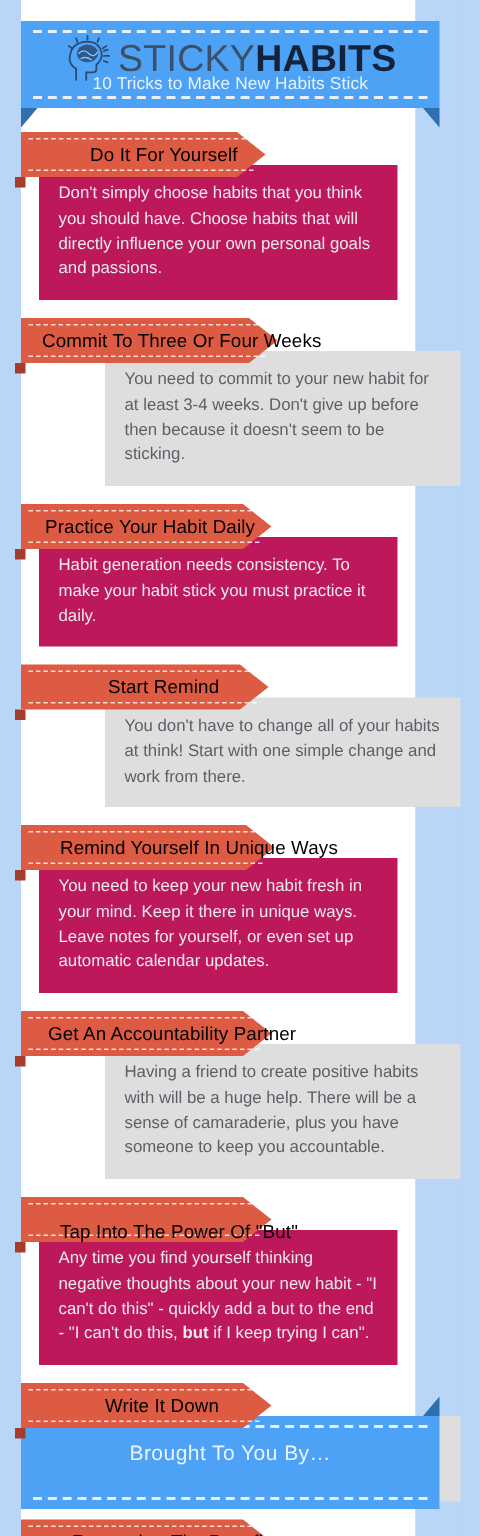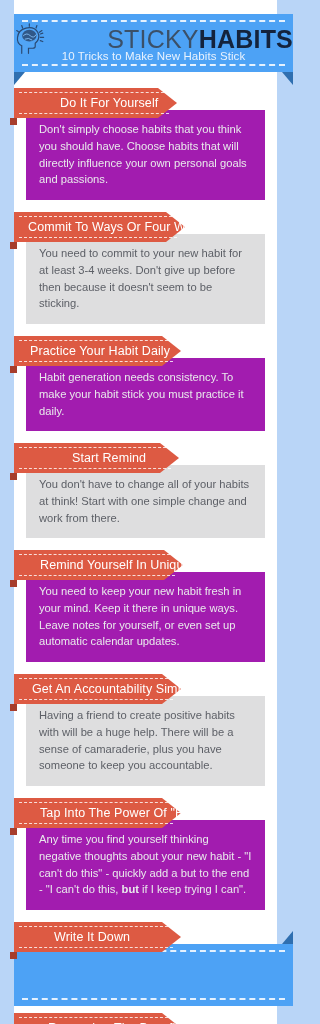--- a/index.html
+++ b/index.html
@@ -49,21 +49,21 @@
     position:absolute; width:0; height:0;
   }
   .fold.hl { left:14px;  top:72px; border-left:11px solid #2f6fb0; border-bottom:13px solid transparent; }
   .fold.hr { left:282px; top:72px; border-right:11px solid #2f6fb0; border-bottom:13px solid transparent; }
   .fold.fl { left:14px;  top:931px; border-left:11px solid #2f6fb0; border-top:13px solid transparent; }
   .fold.fr { left:282px; top:931px; border-right:11px solid #2f6fb0; border-top:13px solid transparent; }
 
   
   .logo-row {
     position:absolute; left:0; right:0; top:9px;
-    display:flex; align-items:center; justify-content:space-between; gap:2px;
+    display:flex; align-items:center; justify-content:center; gap:2px;
   }
   .brain-icon { width:34px; height:32px; flex:none; }
   .wordmark {
     font-size:25px; letter-spacing:.2px; line-height:1;
     color:#20324a; white-space:nowrap;
   }
   .wordmark .light { font-weight:300; color:#3b5068; }
   .wordmark .bold  { font-weight:bold; color:#14233c; }
   .tagline {
     position:absolute; left:0; right:0; top:36px;
@@ -101,30 +101,30 @@
     border-top:1px dashed rgba(255,255,255,.8);
   }
   .ribbon-stitch.t { top:4px; }
   .ribbon-stitch.b { bottom:4px; }
   .ribbon-tab {
     position:absolute; left:10px; top:30px;
     width:7px; height:7px; background:#a63d2c; z-index:2;
   }
   .ribbon-label {
     position:relative; z-index:5;
-    color:#ffffff; font-size:12.5px; white-space:nowrap;
+    color:#000000; font-size:12.5px; white-space:nowrap;
     letter-spacing:.1px;
   }
 
   .tip-body {
     position:absolute; left:26px; width:239px;
     padding:11px 13px 12px 13px;
   }
-  .tip-body.dark  { background:#a21caf; color:#e9eaec; }
-  .tip-body.light { background:#dededf; color:#5c5f66; }
+  .tip-body.dark  { background:#be185d; color:#e9eaec; }
+  .tip-body.light { background:#dededf; color:#5c5f66;margin-left:44px; }
   .tip-text { font-size:11.2px; line-height:1.5; }
   .tip-text b { font-weight:bold; }
 </style>
 </head>
 <body>
 
 <div id="page">
 
   <div class="sheet"></div>
   <div class="rail left"></div>
@@ -165,21 +165,21 @@
           <div class="ribbon-stitch b" style="width: 150px;"></div>
         </div>
         <div class="ribbon-tab"></div>
       </div>
       <div class="tip" style="top: 212px;">
         <div class="tip-body light" style="top: 22px;">
           <div class="tip-text">You need to commit to your new habit for at least 3-4 weeks.  Don't give up before then because it doesn't seem to be sticking.</div>
         </div>
         <div class="ribbon" style="width: 152px;">
           <div class="ribbon-body" style="padding-left: 14px;">
-            <span class="ribbon-label">Commit To Ways Or Four Weeks</span>
+            <span class="ribbon-label">Commit To Three Or Four Weeks</span>
           </div>
           <div class="ribbon-stitch t" style="width: 158px;"></div>
           <div class="ribbon-stitch b" style="width: 158px;"></div>
         </div>
         <div class="ribbon-tab"></div>
       </div>
       <div class="tip" style="top: 336px;">
         <div class="tip-body dark" style="top: 22px;">
           <div class="tip-text">Habit generation needs consistency.  To make your habit stick you must practice it daily.</div>
         </div>
@@ -217,46 +217,46 @@
           <div class="ribbon-stitch b" style="width: 156px;"></div>
         </div>
         <div class="ribbon-tab"></div>
       </div>
       <div class="tip" style="top: 674px;">
         <div class="tip-body light" style="top: 22px;">
           <div class="tip-text">Having a friend to create positive habits with will be a huge help.  There will be a sense of camaraderie, plus you have someone to keep you accountable.</div>
         </div>
         <div class="ribbon" style="width: 148px;">
           <div class="ribbon-body" style="padding-left: 18px;">
-            <span class="ribbon-label">Get An Accountability Simple</span>
+            <span class="ribbon-label">Get An Accountability Partner</span>
           </div>
           <div class="ribbon-stitch t" style="width: 154px;"></div>
           <div class="ribbon-stitch b" style="width: 154px;"></div>
         </div>
         <div class="ribbon-tab"></div>
       </div>
       <div class="tip" style="top: 798px;">
         <div class="tip-body dark" style="top: 22px;">
           <div class="tip-text">Any time you find yourself thinking negative thoughts about your new habit - "I can't do this" - quickly add a but to the end - "I can't do this, <b>but</b> if I keep trying I can".</div>
         </div>
         <div class="ribbon" style="width: 148px;">
-          <div class="ribbon-body" style="padding-left: 26px;">
+          <div class="ribbon-body" style="padding-left: 26px; align-items: flex-end;">
             <span class="ribbon-label">Tap Into The Power Of "But"</span>
           </div>
           <div class="ribbon-stitch t" style="width: 154px;"></div>
           <div class="ribbon-stitch b" style="width: 154px;"></div>
         </div>
         <div class="ribbon-tab"></div>
       </div>
       <div class="tip" style="top: 922px;">
         <div class="tip-body light" style="top: 22px;">
           <div class="tip-text">Simply writing your new habit down can make it instantly more tangible and real.</div>
         </div>
         <div class="ribbon" style="width: 148px;">
-          <div class="ribbon-body" style="padding-left: 40px;">
+          <div class="ribbon-body" style="padding-left: 56px;">
             <span class="ribbon-label">Write It Down</span>
           </div>
           <div class="ribbon-stitch t" style="width: 154px;"></div>
           <div class="ribbon-stitch b" style="width: 154px;"></div>
         </div>
         <div class="ribbon-tab"></div>
       </div>
       <div class="tip" style="top: 1013px;">
         <div class="ribbon" style="width: 148px;">
           <div class="ribbon-body" style="padding-left: 34px;">
@@ -266,15 +266,16 @@
         </div>
       </div>
       <div class="tip" style="top: 1137px;"></div>
     </div>
 
   <div class="fold fl"></div>
   <div class="fold fr"></div>
   <div class="banner footer">
     <div class="stitch top"></div>
     <div class="stitch bot"></div>
+    <div class="footer-text">Brought To You By…</div>
   </div>
 
 </div>
 
 </body></html>

